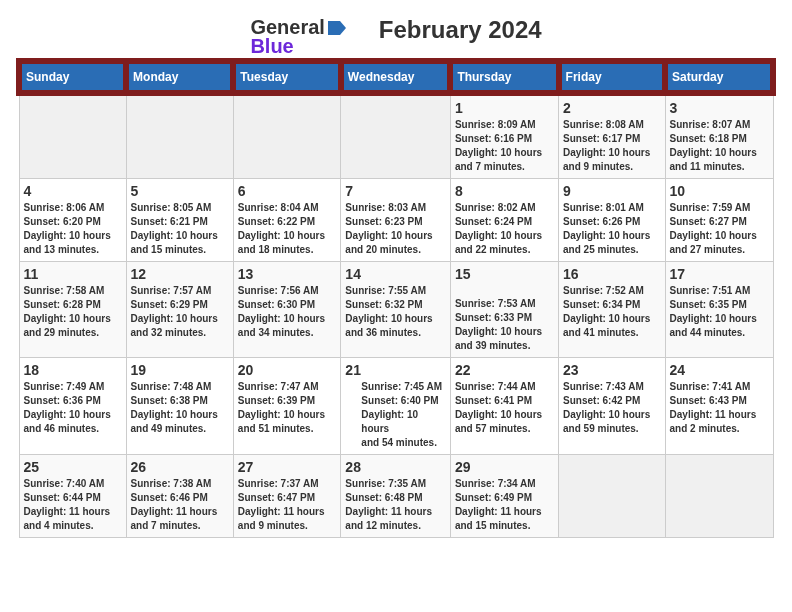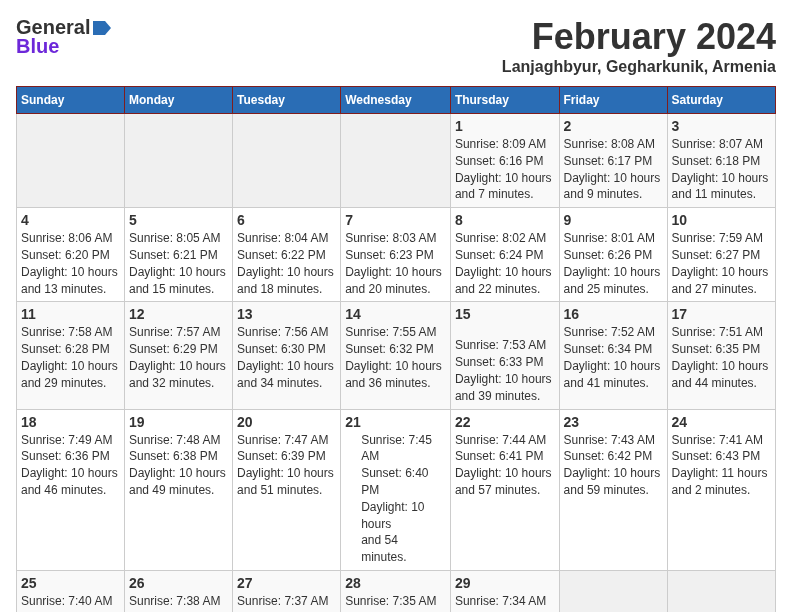--- a/index.html
+++ b/index.html
@@ -5,56 +5,56 @@
     * { box-sizing: border-box; margin: 0; padding: 0; }
     body {
       font-family: Arial, sans-serif;
       background: #fff;
       width: 792px;
       min-height: 612px;
       padding: 16px;
     }
     .header-section {
       display: flex;
-      justify-content: space-between;
+      justify-content: center;
       align-items: flex-start;
-      margin-bottom: 10px;
+      margin-bottom: 0;
       gap: 30px;
     }
     .logo {
       display: flex;
       flex-direction: column;
       align-items: flex-start;
     }
     .title-section {
       text-align: right;
     }
     .month-title {
-      font-size: 36px;
+      font-size: 24px;
       font-weight: bold;
       color: #333;
     }
     .location-title {
       font-size: 16px;
       color: #333;
       font-weight: bold;
     }
     table {
       width: 100%;
       border-collapse: collapse;
       font-size: 11px;
     }
     thead tr th {
       background-color: #2a6db5;
       color: #fff;
       padding: 6px 4px;
       text-align: left;
       font-size: 12px;
       font-weight: bold;
-      border: 1px solid #7f1d1d;
+      border: 6px solid #7f1d1d;
     }
     tbody tr td {
       border: 1px solid #ccc;
       vertical-align: top;
       padding: 4px;
       width: 113px;
       min-height: 80px;
     }
     tbody tr:nth-child(odd) td {
       background-color: #f9f9f9;
@@ -65,42 +65,42 @@
     .day-number {
       font-size: 14px;
       font-weight: bold;
       color: #333;
       display: block;
       margin-bottom: 2px;
     }
     .day-detail {
       color: #333;
       line-height: 1.4;
-      font-size: 12px;
+      font-size: 10px;
+      font-weight: bold;
     }
     .empty-cell {
       background: #f0f0f0 !important;
     }
   </style>
 </head>
 <body>
 
 <div class="header-section">
   <div class="logo">
     <div style="display:flex; align-items:center;">
       <span style="font-size:20px; font-weight:bold; color:#333;">General</span>
       <svg width="22" height="22" viewBox="0 0 22 22" style="margin: 0 1px;">
         <polygon points="2,4 14,4 20,11 14,18 2,18" fill="#2a6db5"></polygon>
       </svg>
     </div>
     <span style="font-size:20px; font-weight:bold; color:#6d28d9; margin-top:-4px;">Blue</span>
   </div>
   <div class="title-section">
     <div class="month-title">February 2024</div>
-    <div class="location-title">Lanjaghbyur, Gegharkunik, Armenia</div>
   </div>
 </div>
 
 <table>
   <thead>
     <tr>
     <th>Sunday</th>
         <th>Monday</th>
         <th>Tuesday</th>
         <th>Wednesday</th>

